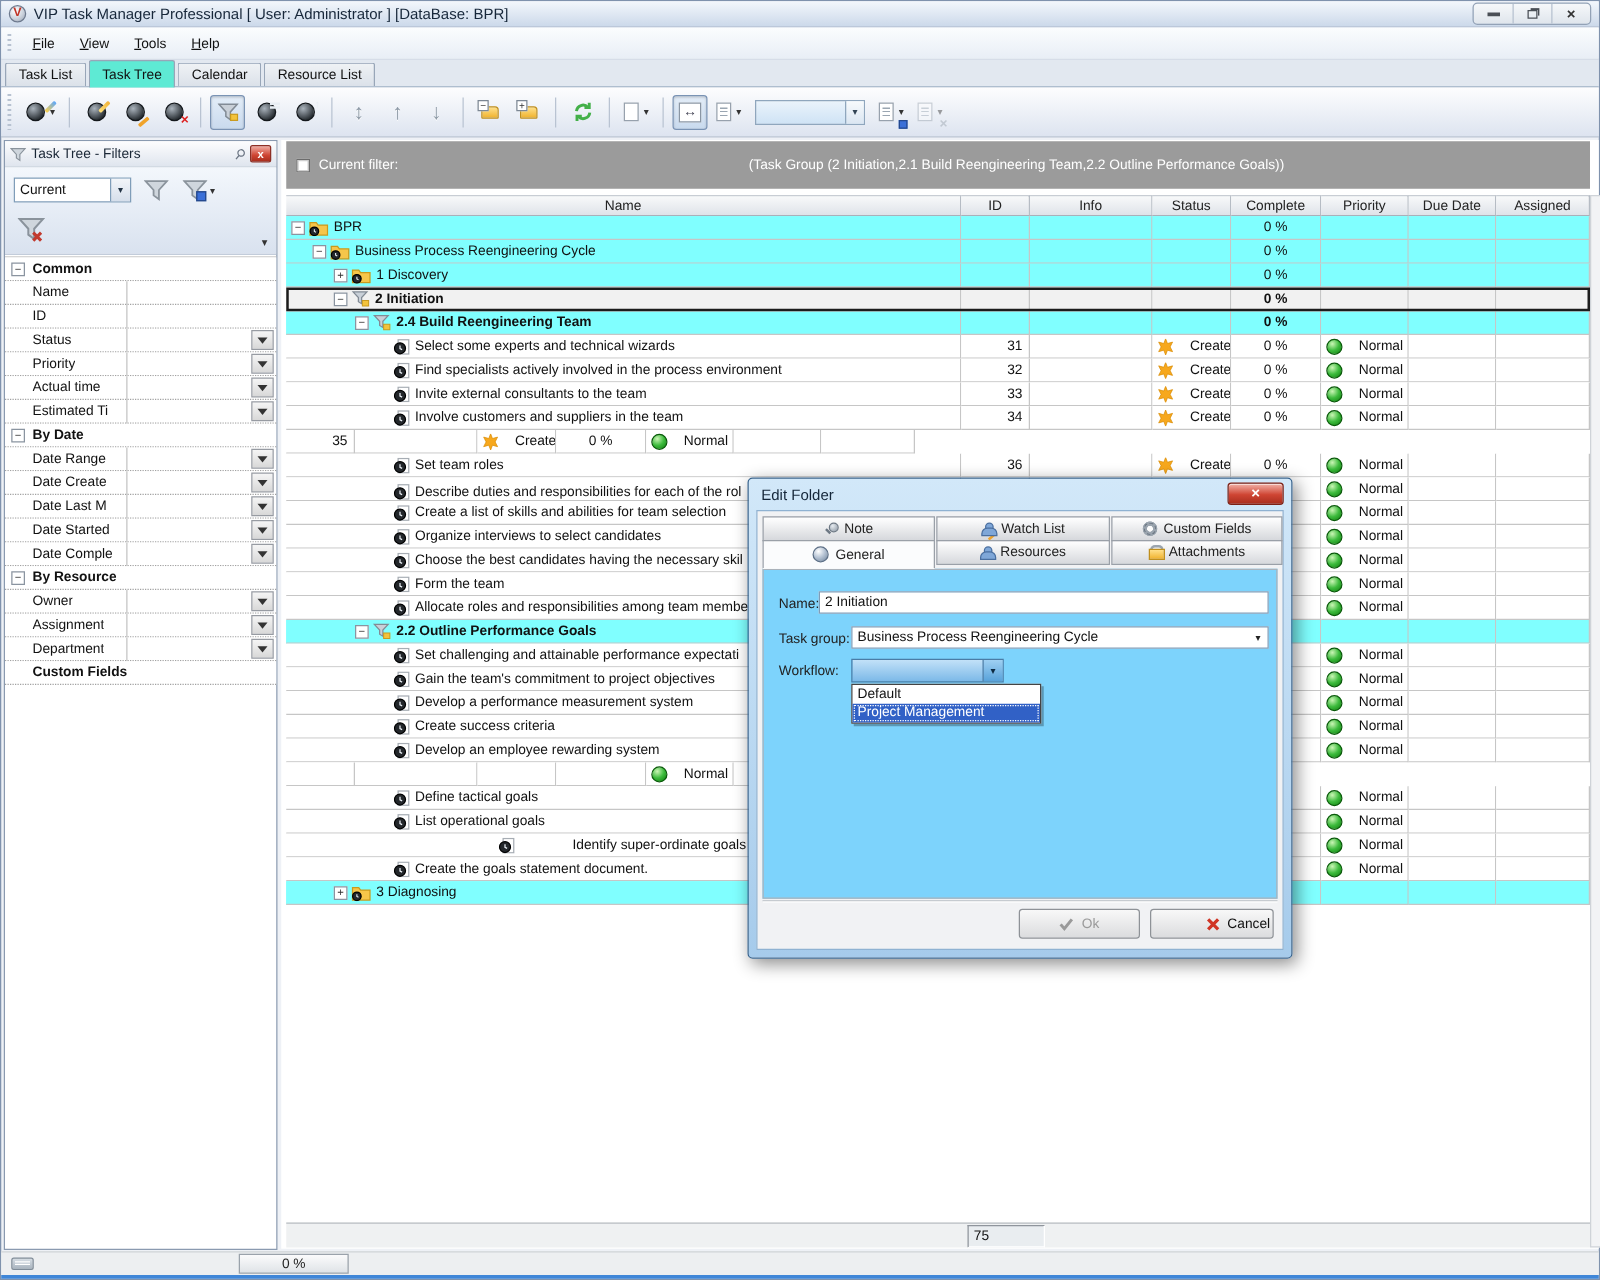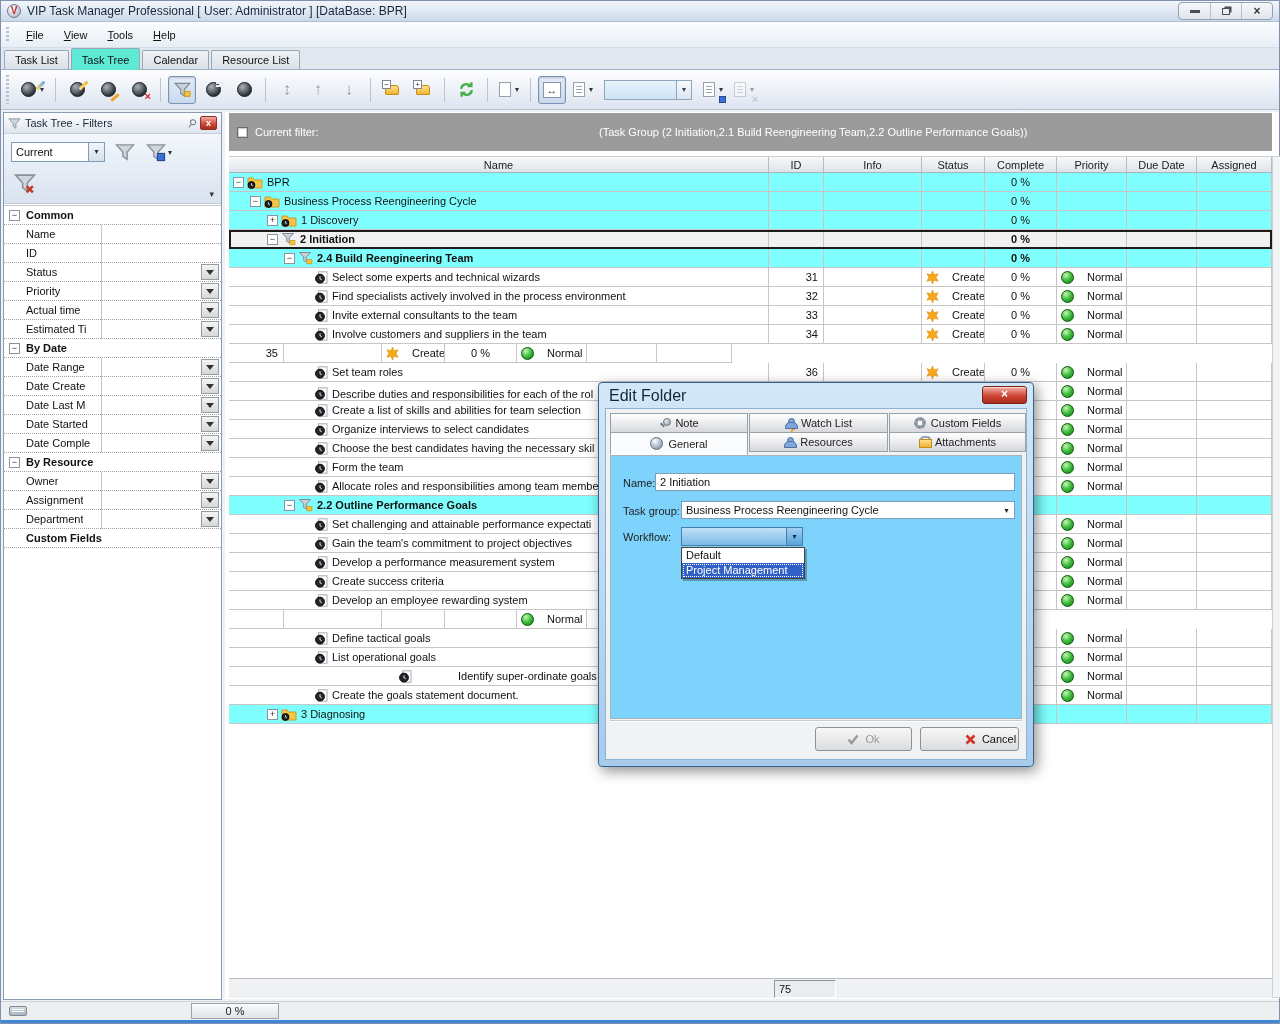--- a/index.html
+++ b/index.html
@@ -97,33 +97,33 @@
 
 
 .statusbar{position:absolute;left:0;bottom:3px;height:19px;width:100%;background:#edeff1;border-top:1px solid #d0d3d7;}
 .status-icon{position:absolute;left:8px;top:4px;width:18px;height:10px;background:linear-gradient(#d6dde4,#a9b4bf);border:1px solid #7e8a97;border-radius:2px;}
 .status-icon::after{content:"";position:absolute;left:2px;top:2px;right:2px;height:1px;background:#fff;box-shadow:0 2px 0 #fff;}
 .sb-progress{position:absolute;left:190px;top:1px;width:88px;height:16px;border:1px solid #9aa2ab;background:linear-gradient(#fbfbfc,#dfe3e7);text-align:center;line-height:15px;color:#222;}
 .taskbar-edge{position:absolute;left:0;bottom:0;height:3px;width:100%;background:#3f86d8;}
 
 
 .dialog{position:absolute;left:597px;top:381px;width:436px;height:385px;background:linear-gradient(#d2e8f9,#a6cbeb);border:1px solid #35618c;border-radius:4px;box-shadow:3px 4px 14px rgba(0,0,0,.45);z-index:50;}
-.dlg-title{position:absolute;top:0;left:0;right:0;height:25px;display:flex;align-items:center;padding:0 10px;color:#142639;font-size:16px;}
+.dlg-title{position:absolute;top:0;left:0;right:0;height:25px;display:flex;align-items:center;padding:0 10px;color:#142639;font-size:12px;}
 .dlg-close{position:absolute;top:3px;right:6px;width:45px;height:18px;background:linear-gradient(#f2b3a9,#cf4533 55%,#a92e1e);border:1px solid #7c2014;border-radius:3px;color:#fff;text-align:center;font-weight:bold;font-size:12px;line-height:15px;box-shadow:inset 0 1px 0 rgba(255,255,255,.55);}
 .dlg-face{position:absolute;left:6px;top:25px;right:6px;bottom:6px;background:#f1f2f4;border:1px solid #8fb2d2;}
 .dtab{position:absolute;height:20px;border:1px solid #9aa0a8;background:linear-gradient(#ffffff,#d6d8dc);display:flex;align-items:center;justify-content:center;gap:5px;color:#222;}
 .dtab.active{background:#fbfcfd;height:23px;z-index:3;border-bottom-color:#fbfcfd;font-size:11px;}
 .dlg-page{position:absolute;left:4px;top:46px;right:4px;bottom:40px;background:#7dd3fc;border:1px solid #aab2ba;}
 .fld-label{position:absolute;color:#222;}
 .fld-input{position:absolute;height:18px;background:#fff;border:1px solid #7f9db9;padding:0 4px;font:11px "Liberation Sans",sans-serif;color:#111;}
 .combo{position:absolute;height:18px;background:#fff;border:1px solid #7f9db9;display:flex;align-items:center;padding-left:4px;}
 .combo .cb-btn{margin-left:auto;width:15px;height:100%;display:flex;align-items:center;justify-content:center;font-size:8px;color:#222;}
 .wf-combo{position:absolute;height:19px;background:linear-gradient(#c2e1f8,#7cb9e8);border:1px solid #4a7ca6;display:flex;}
 .wf-btn{margin-left:auto;width:16px;background:linear-gradient(#9fd0f2,#58a2da);border-left:1px solid #4a7ca6;display:flex;align-items:center;justify-content:center;color:#0d2a42;font-size:8px;}
-.wf-list{position:absolute;width:124px;background:#fff;border:1px solid #444;box-shadow:2px 2px 0 rgba(0,0,0,.28);z-index:5;}
+.wf-list{position:absolute;width:152px;background:#fff;border:1px solid #444;box-shadow:2px 2px 0 rgba(0,0,0,.28);z-index:5;}
 .wf-item{height:15px;line-height:14px;padding-left:4px;}
 .wf-item.sel{background:#3161c6;color:#fff;outline:1px dotted #fff;outline-offset:-2px;}
 .dlg-buttons{position:absolute;left:4px;right:4px;bottom:3px;height:36px;border-top:1px solid #c6cbd0;box-shadow:inset 0 1px 0 #fff;}
 .btn{position:absolute;top:6px;height:24px;background:linear-gradient(#f8f8f8,#dbdcde);border:1px solid #8e9297;border-radius:3px;display:flex;align-items:center;justify-content:center;gap:6px;}
 .btn-ok{left:205px;width:97px;color:#9a9a9a;}
 .btn-cancel{left:310px;width:99px;color:#111;padding-left:42px;}
 .sphere{width:13px;height:13px;border-radius:50%;background:radial-gradient(circle at 35% 28%,#ffffff,#b9c6d6 45%,#6f839b);border:1px solid #5c6f86;flex:none;}
 .mini-person{width:11px;height:11px;position:relative;flex:none;}
 .mini-person::before{content:"";position:absolute;left:3px;top:0;width:5px;height:5px;border-radius:50%;background:#7fa7d8;border:1px solid #4a6fa0;}
 .mini-person::after{content:"";position:absolute;left:0;bottom:0;width:11px;height:5px;border-radius:5px 5px 0 0;background:#7fa7d8;border:1px solid #4a6fa0;}

